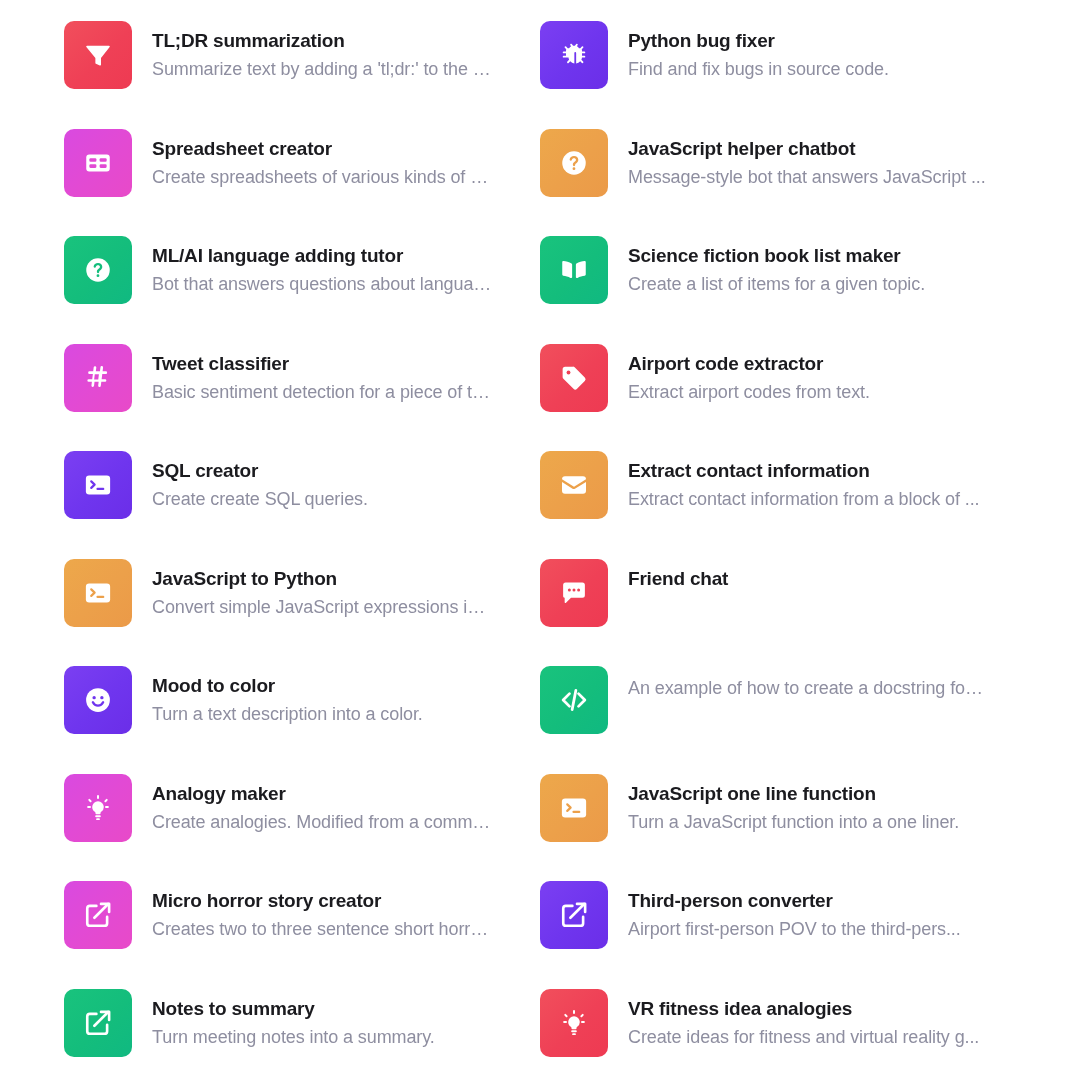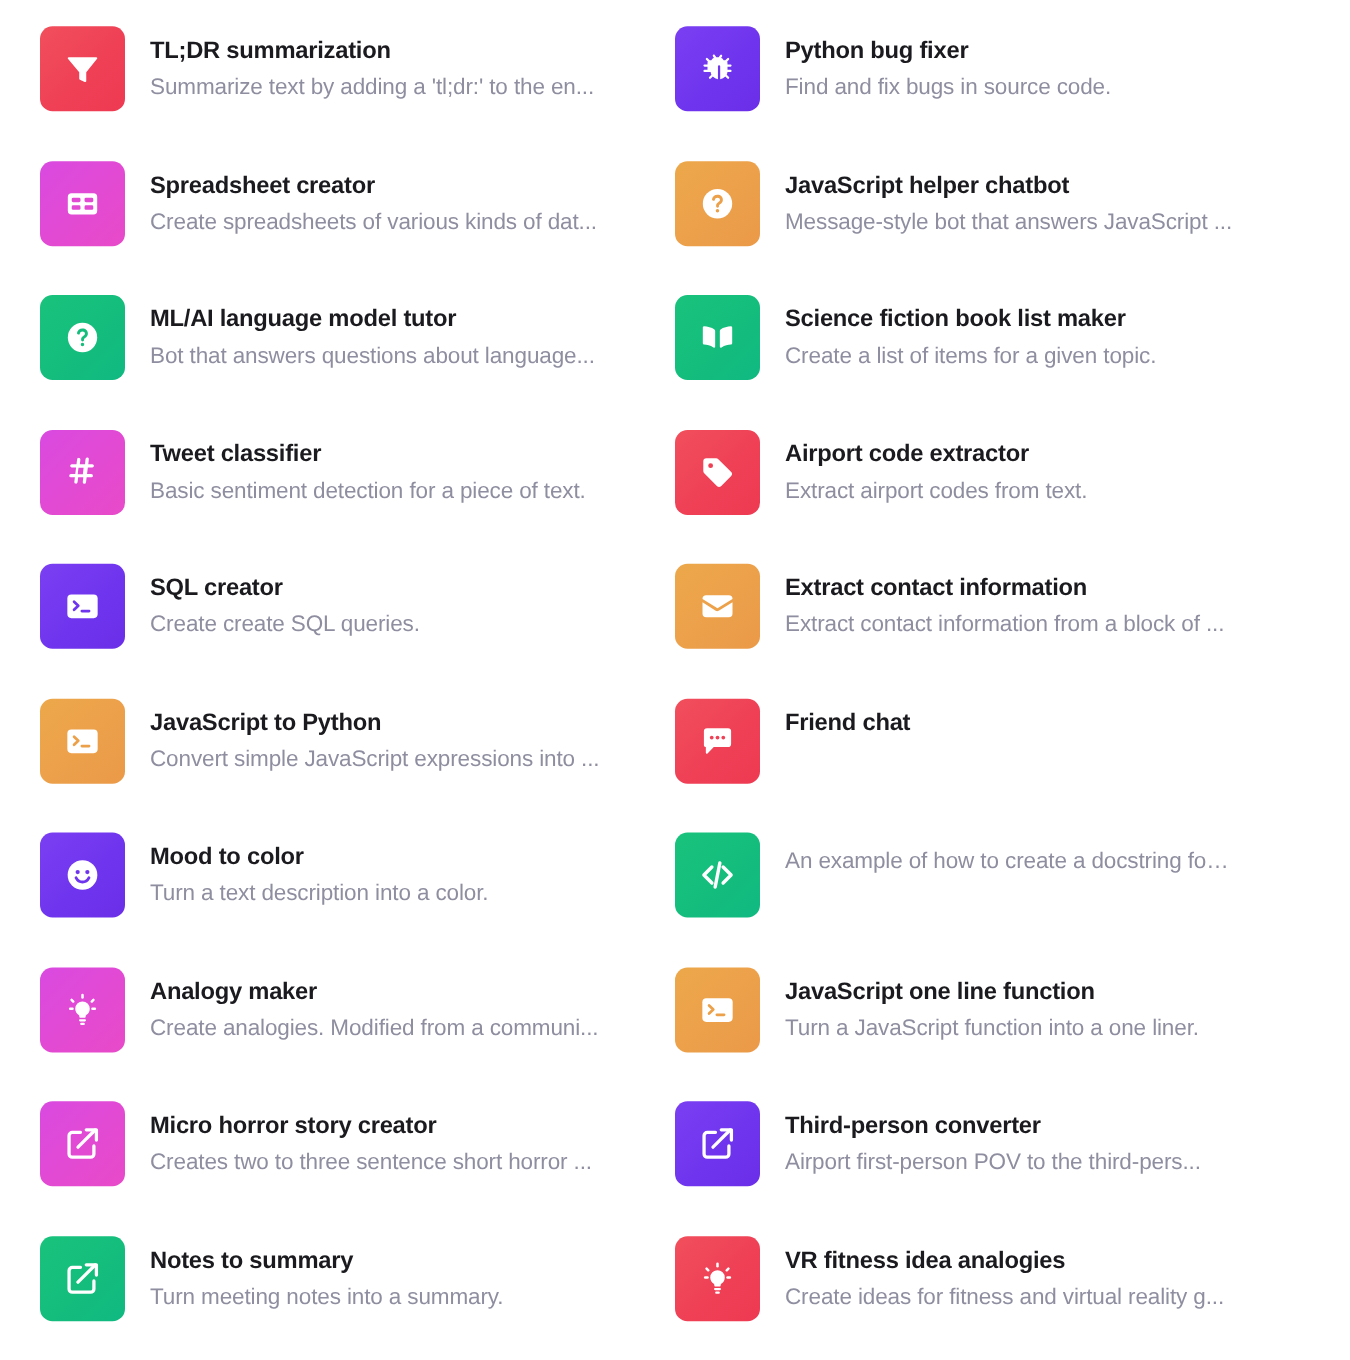--- a/index.html
+++ b/index.html
@@ -18,21 +18,21 @@
     column-gap: 0px;
     row-gap: 0px;
     padding: 21px 0 0 0;
     width: 1080px;
   }
 
   .example-card {
     display: flex;
     align-items: flex-start;
     height: 107.5px;
-    padding-left: 32px;
+    padding-left: 64px;
     cursor: pointer;
     text-decoration: none;
   }
 
   .example-card:nth-child(even) {
     padding-left: 46px;
   }
 
   .card-icon {
     width: 68px;
@@ -142,21 +142,21 @@
       </div>
     </div>
     <div class="example-card">
       <div class="card-icon grad-green" style="color: rgb(20, 189, 124);">
         <svg width="30" height="30" viewBox="0 0 24 24">
           <circle cx="12" cy="12" r="9.4" fill="#fff"></circle>
           <path d="M12 6.3c-1.9 0-3.3 1.15-3.52 2.86a.93.93 0 0 0 1.84.23c.1-.76.73-1.24 1.68-1.24.92 0 1.56.55 1.56 1.3 0 .6-.27.95-1.12 1.56-.93.67-1.35 1.3-1.33 2.3v.3a.93.93 0 0 0 1.86 0v-.26c0-.4.13-.6.66-.98 1.17-.84 1.8-1.6 1.8-2.95 0-1.77-1.4-3.12-3.43-3.12zm-.02 9.1a1.13 1.13 0 1 0 0 2.26 1.13 1.13 0 0 0 0-2.26z" fill="currentColor"></path>
         </svg>
       </div>
       <div class="card-body">
-        <div class="card-title">ML/AI language model tutor</div>
+        <div class="card-title">ML/AI language adding tutor</div>
         <div class="card-desc">Bot that answers questions about language...</div>
       </div>
     </div>
     <div class="example-card">
       <div class="card-icon grad-green" style="color: rgb(20, 189, 124);">
         <svg width="30" height="30" viewBox="0 0 24 24" fill="#fff">
           <path d="M2.6 5.6c0-.5.42-.9.93-.86 1.9.15 4.73.68 6.53 2.1a1.2 1.2 0 0 1 .44.94v9.9c0 .7-.8 1.05-1.34.63-1.54-1.2-4.05-1.66-5.74-1.8a.86.86 0 0 1-.82-.85V5.6zM21.4 5.6c0-.5-.42-.9-.93-.86-1.9.15-4.73.68-6.53 2.1a1.2 1.2 0 0 0-.44.94v9.9c0 .7.8 1.05 1.34.63 1.54-1.2 4.05-1.66 5.74-1.8a.86.86 0 0 0 .82-.85V5.6z"></path>
         </svg>
       </div>
       <div class="card-body">

